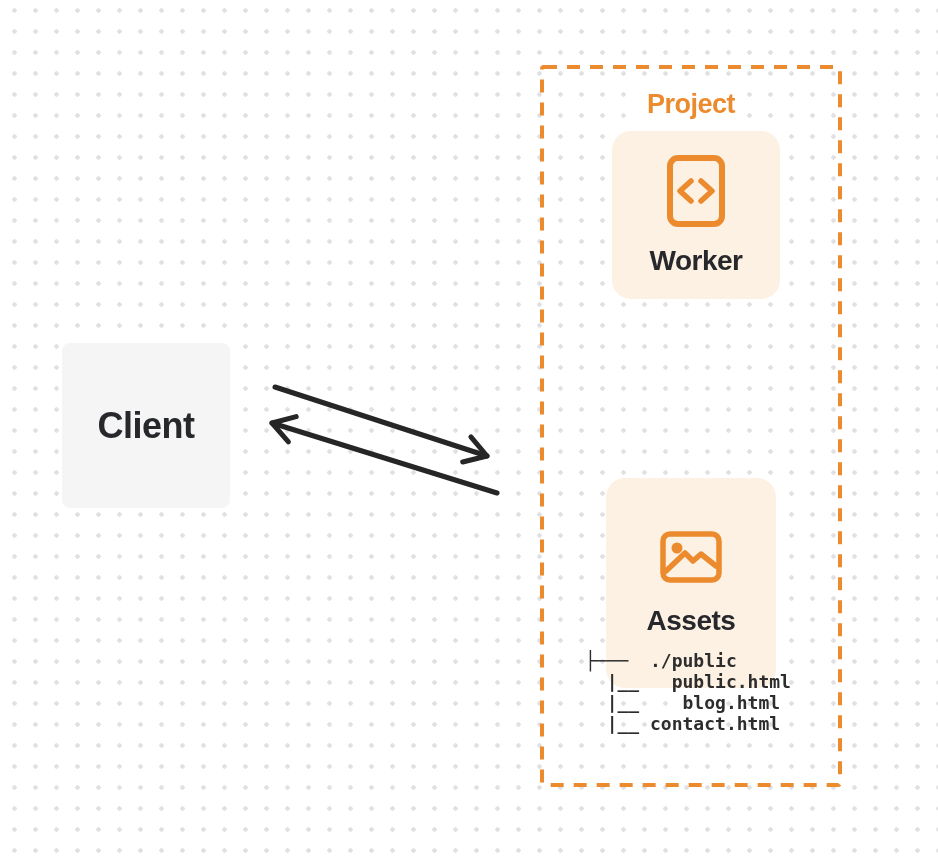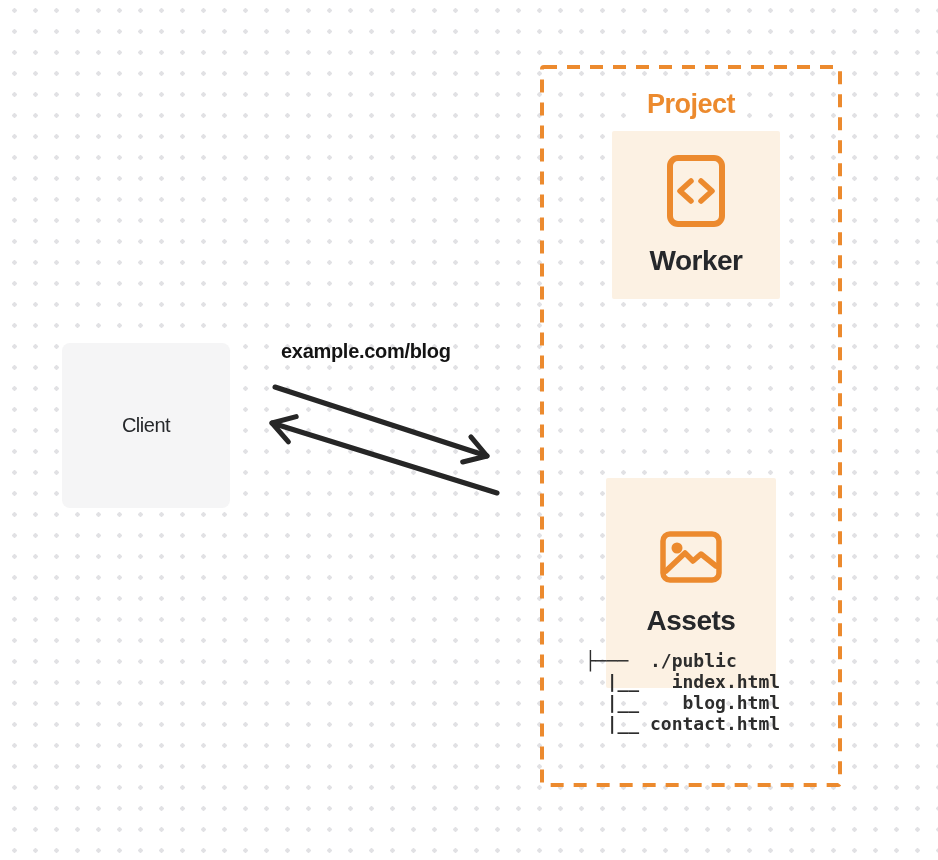--- a/index.html
+++ b/index.html
@@ -34,22 +34,22 @@
     top: 343px;
     width: 168px;
     height: 165px;
     background: var(--client-bg);
     border-radius: 8px;
     display: flex;
     align-items: center;
     justify-content: center;
   }
   .client-label {
-    font-size: 20px;
-    font-weight: 400;
+    font-size: 36px;
+    font-weight: 700;
     letter-spacing: -0.5px;
     color: var(--text-dark);
   }
 
   
   .request-label {
     position: absolute;
     left: 281px;
     top: 340px;
     font-size: 20px;
@@ -96,21 +96,21 @@
     letter-spacing: -0.5px;
     color: var(--accent);
     white-space: nowrap;
     margin-top: 39px;
   }
 
   
   .card {
     position: absolute;
     background: var(--card-bg);
-    border-radius: 2px;
+    border-radius: 19px;
     display: flex;
     flex-direction: column;
     align-items: center;
     justify-content: center;
     color: var(--accent);
   }
   .card-worker {
     left: 72px;
     top: 66px;
     width: 168px;
@@ -148,21 +148,20 @@
 </style>
 </head>
 <body>
 
 <div class="canvas">
 
   <div class="client-box">
     <span class="client-label">Client</span>
   </div>
 
-  <div class="request-label">example.com/blog</div>
 
   <svg class="arrows-svg" viewBox="0 0 938 860">
     <g stroke="#262626" stroke-width="5" fill="none" stroke-linecap="round" stroke-linejoin="round">
       <path d="M275 387 L487 456"></path>
       <path d="M462.7 462 L487 456 L470.9 436.8"></path>
       <path d="M497 493 L272 423"></path>
       <path d="M296.2 416.6 L272 423 L288.4 441.8"></path>
     </g>
   </svg>
 
@@ -184,18 +183,18 @@
     <div class="card card-assets">
       <svg width="62" height="52" viewBox="0 0 62 52">
         <rect x="3" y="3" width="56" height="46" rx="7" fill="none" stroke="#EC8A2E" stroke-width="5.5"></rect>
         <circle cx="17" cy="17" r="5.5" fill="#EC8A2E"></circle>
         <path d="M6 40 L25 22 L33 30 L41 23 L56 35" fill="none" stroke="#EC8A2E" stroke-width="5.5" stroke-linecap="round" stroke-linejoin="round"></path>
       </svg>
       <span class="card-label">Assets</span>
     </div>
 
     <pre class="file-tree">├───  ./public
-  |__   index.html
+  |__   public.html
   |__    blog.html
   |__ contact.html</pre>
   </div>
 
 </div>
 
 </body></html>

